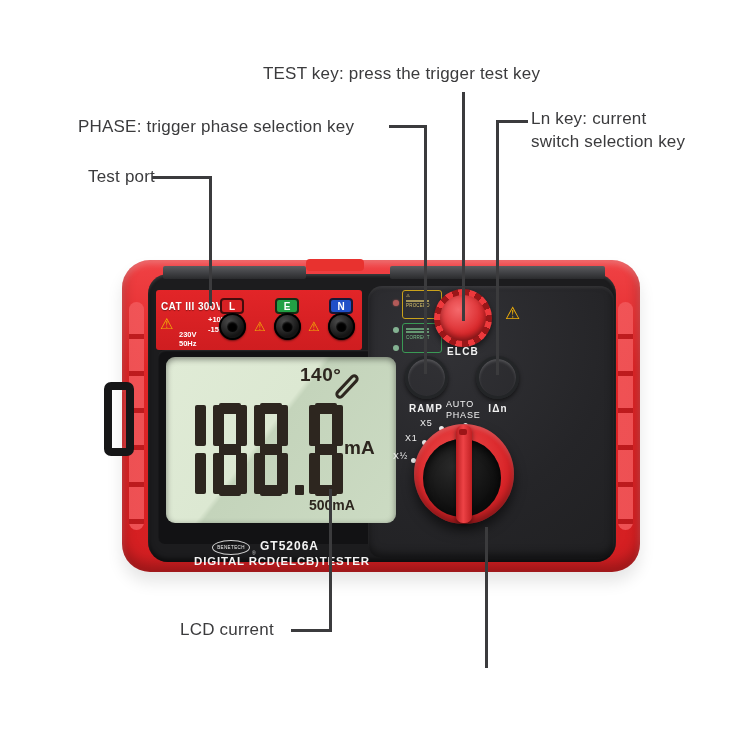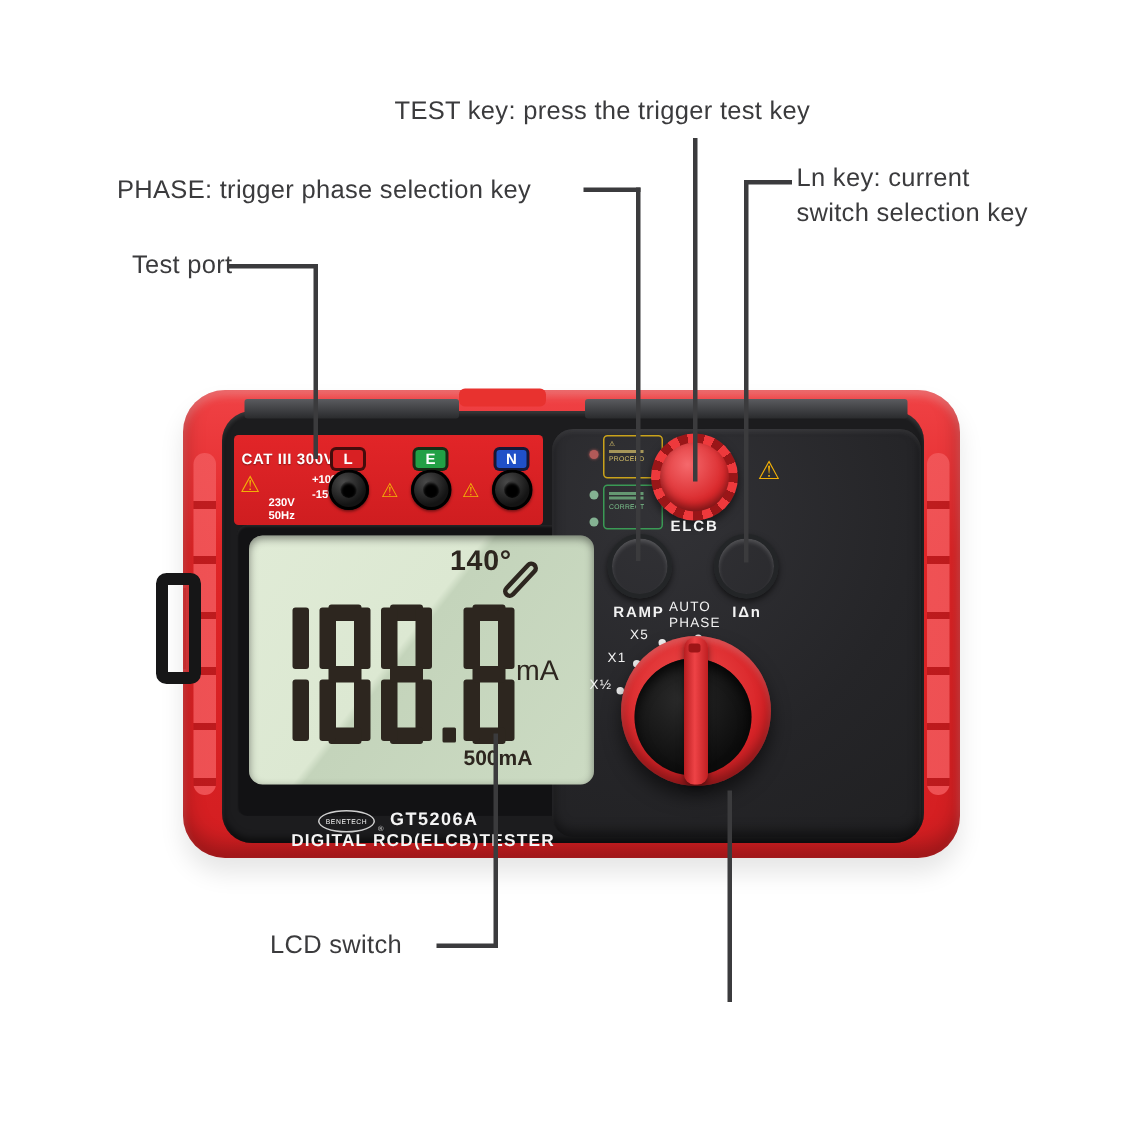--- a/index.html
+++ b/index.html
@@ -69,21 +69,21 @@
   .seg{position:absolute;border-radius:2px;background:transparent}
   .seg.on{background:var(--digit)}
   .seg.a{left:6px;top:0;width:22px;height:11px}
   .seg.g{left:6px;top:41px;width:22px;height:11px}
   .seg.d{left:6px;bottom:0;width:22px;height:11px}
   .seg.f{left:0;top:2px;width:11px;height:41px}
   .seg.b{right:0;top:2px;width:11px;height:41px}
   .seg.e{left:0;bottom:2px;width:11px;height:41px}
   .seg.c{right:0;bottom:2px;width:11px;height:41px}
   .dp{width:9px;height:10px;background:var(--digit);margin:0 5px 1px 0;border-radius:1px;align-self:flex-end}
-  .unit{position:absolute;left:344px;top:437px;z-index:5;color:var(--digit);font-size:19px;font-weight:normal}
+  .unit{position:absolute;left:344px;top:437px;z-index:5;color:var(--digit);font-size:19px;font-weight:bold}
   .range{position:absolute;left:309px;top:497px;z-index:5;color:var(--digit);font-size:14px;font-weight:bold}
 
   
   .brand{position:absolute;left:158px;top:536px;width:248px;z-index:3;color:#e8e8e8}
   .logo{position:absolute;left:54px;top:4px;width:38px;height:15px;border:1.5px solid #cfcfcf;border-radius:50%;
     display:flex;align-items:center;justify-content:center;font-size:4.5px;letter-spacing:.4px;color:#f2f2f2}
   .reg{position:absolute;left:94px;top:14px;font-size:5px;color:#cfcfcf}
   .model{position:absolute;left:102px;top:3px;font-size:12px;font-weight:bold;letter-spacing:1px;color:#f4f4f4}
   .prodname{position:absolute;left:0;top:19px;width:248px;text-align:center;font-size:11.5px;font-weight:bold;letter-spacing:.8px;color:#f4f4f4}
 
@@ -128,21 +128,21 @@
 </head>
 <body>
 
 <div class="stage">
 
   <div class="callout" style="left:263px;top:64px">TEST key: press the trigger test key</div>
   <div class="callout" style="left:78px;top:117px">PHASE: trigger phase selection key</div>
   <div class="callout" style="left:88px;top:167px">Test port</div>
   <div class="callout" style="left:531px;top:109px">Ln key: current</div>
   <div class="callout" style="left:531px;top:132px">switch selection key</div>
-  <div class="callout" style="left:180px;top:620px">LCD switch</div>
+  <div class="callout" style="left:180px;top:620px">LCD current</div>
 
   <div class="line" style="left:152px;top:176px;width:58px;height:3px"></div>
   <div class="line" style="left:209px;top:176px;width:3px;height:130px"></div>
   <div class="line" style="left:389px;top:125px;width:38px;height:3px"></div>
   <div class="line" style="left:424px;top:125px;width:3px;height:249px"></div>
   <div class="line" style="left:462px;top:92px;width:3px;height:229px"></div>
   <div class="line" style="left:496px;top:120px;width:32px;height:3px"></div>
   <div class="line" style="left:496px;top:120px;width:3px;height:255px"></div>
   <div class="line" style="left:329px;top:489px;width:3px;height:143px"></div>
   <div class="line" style="left:291px;top:629px;width:41px;height:3px"></div>

